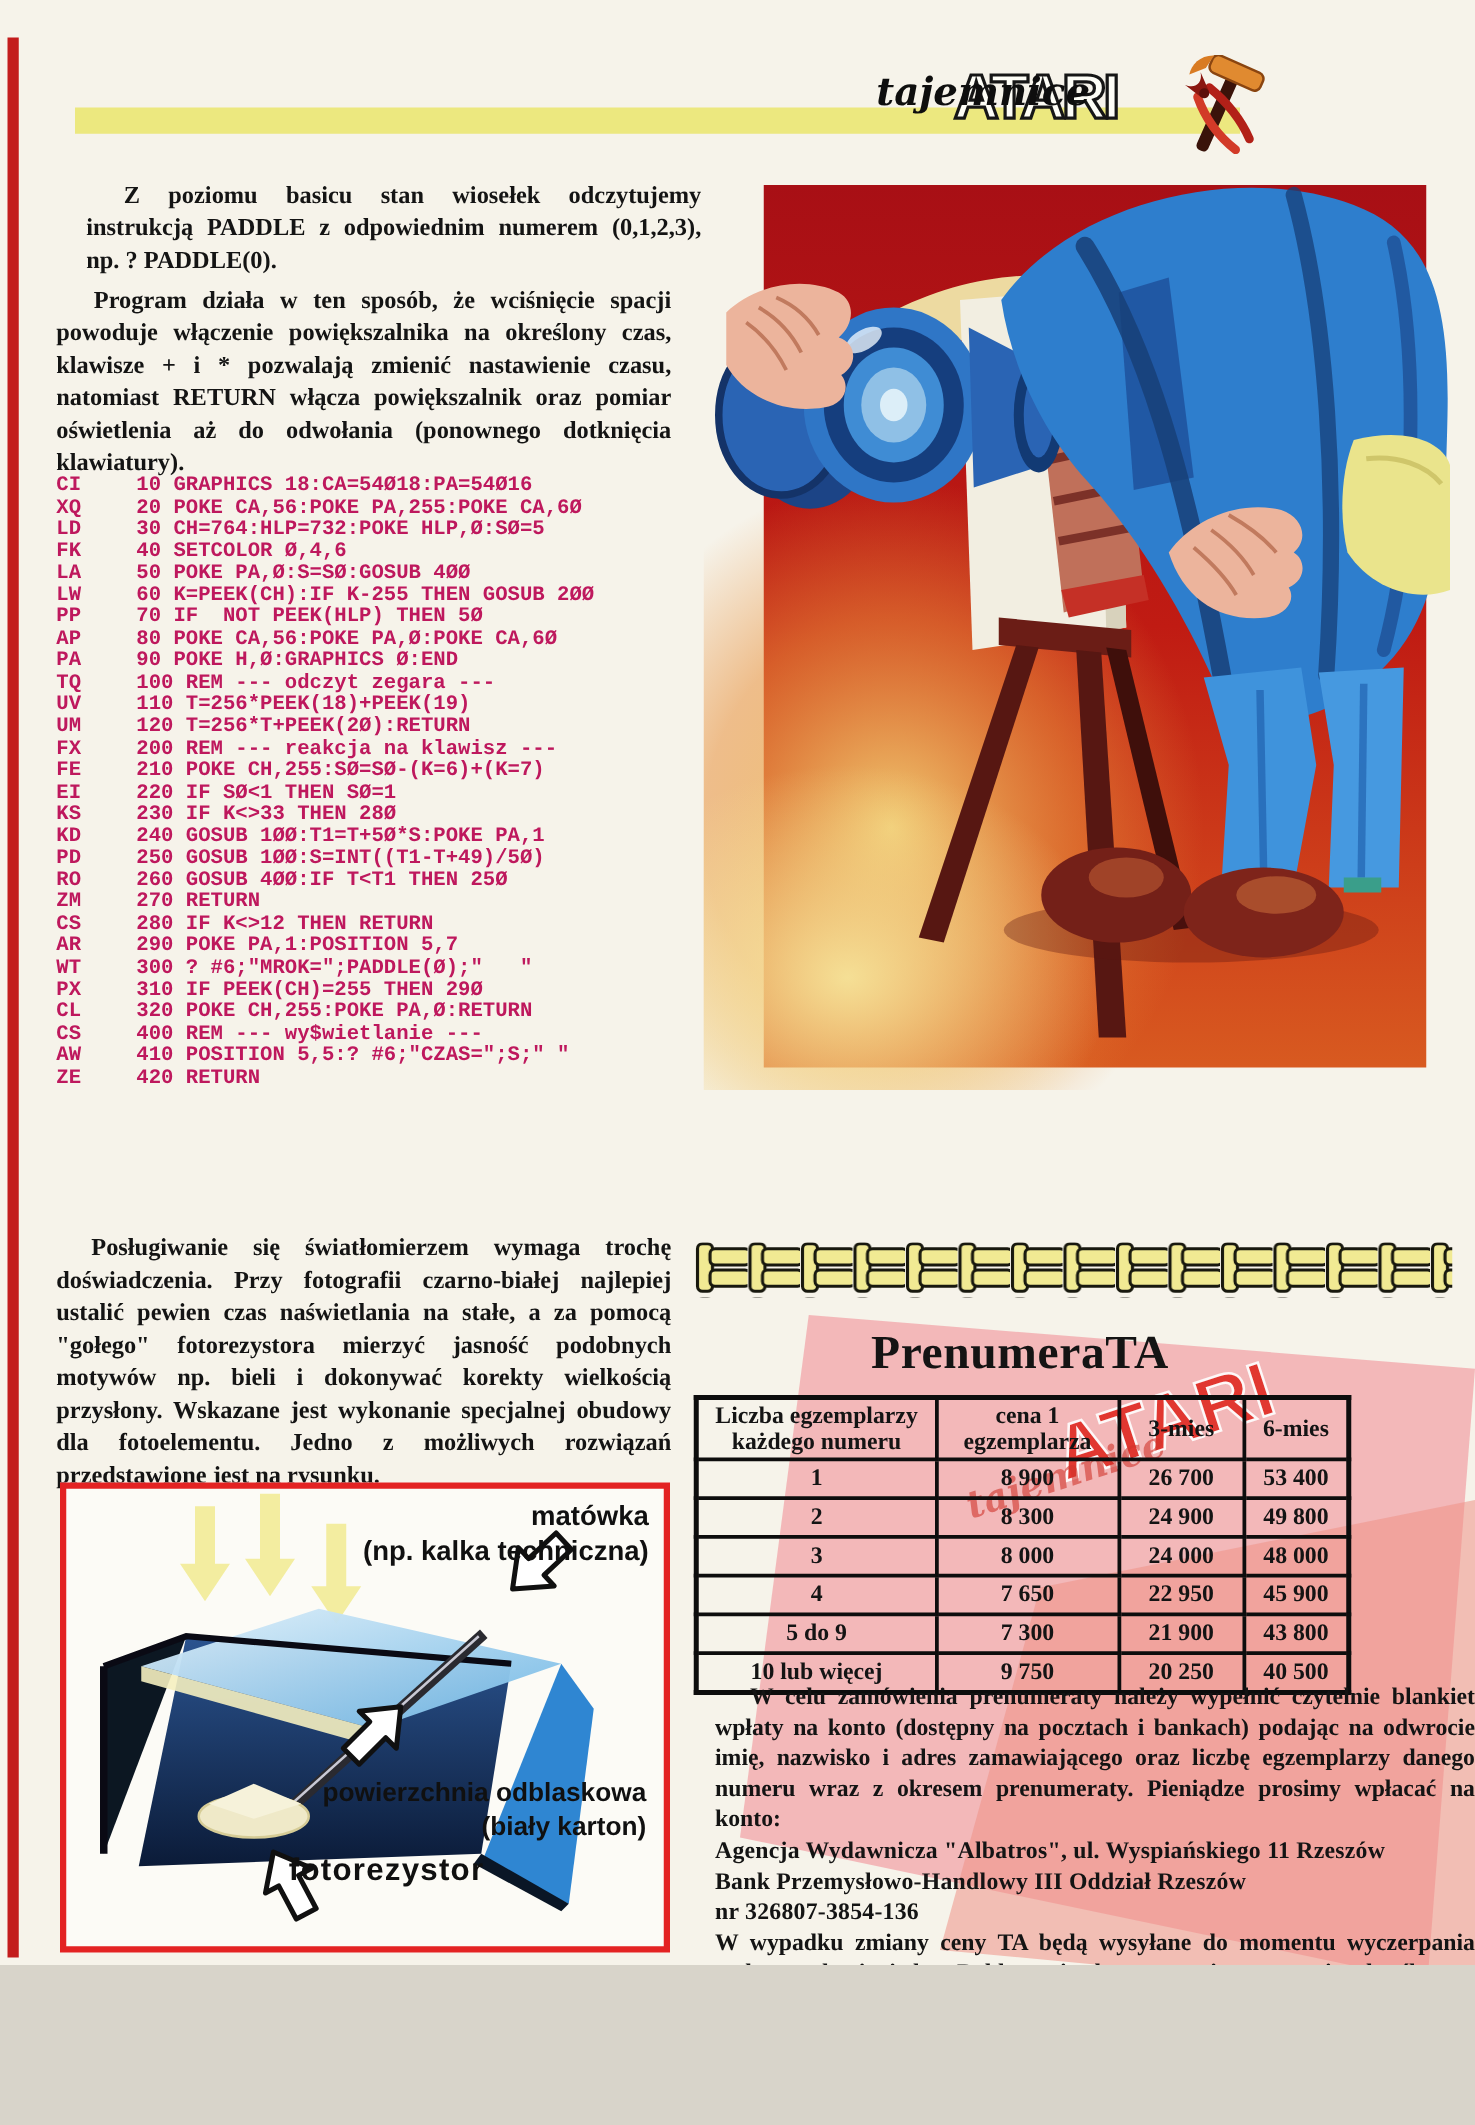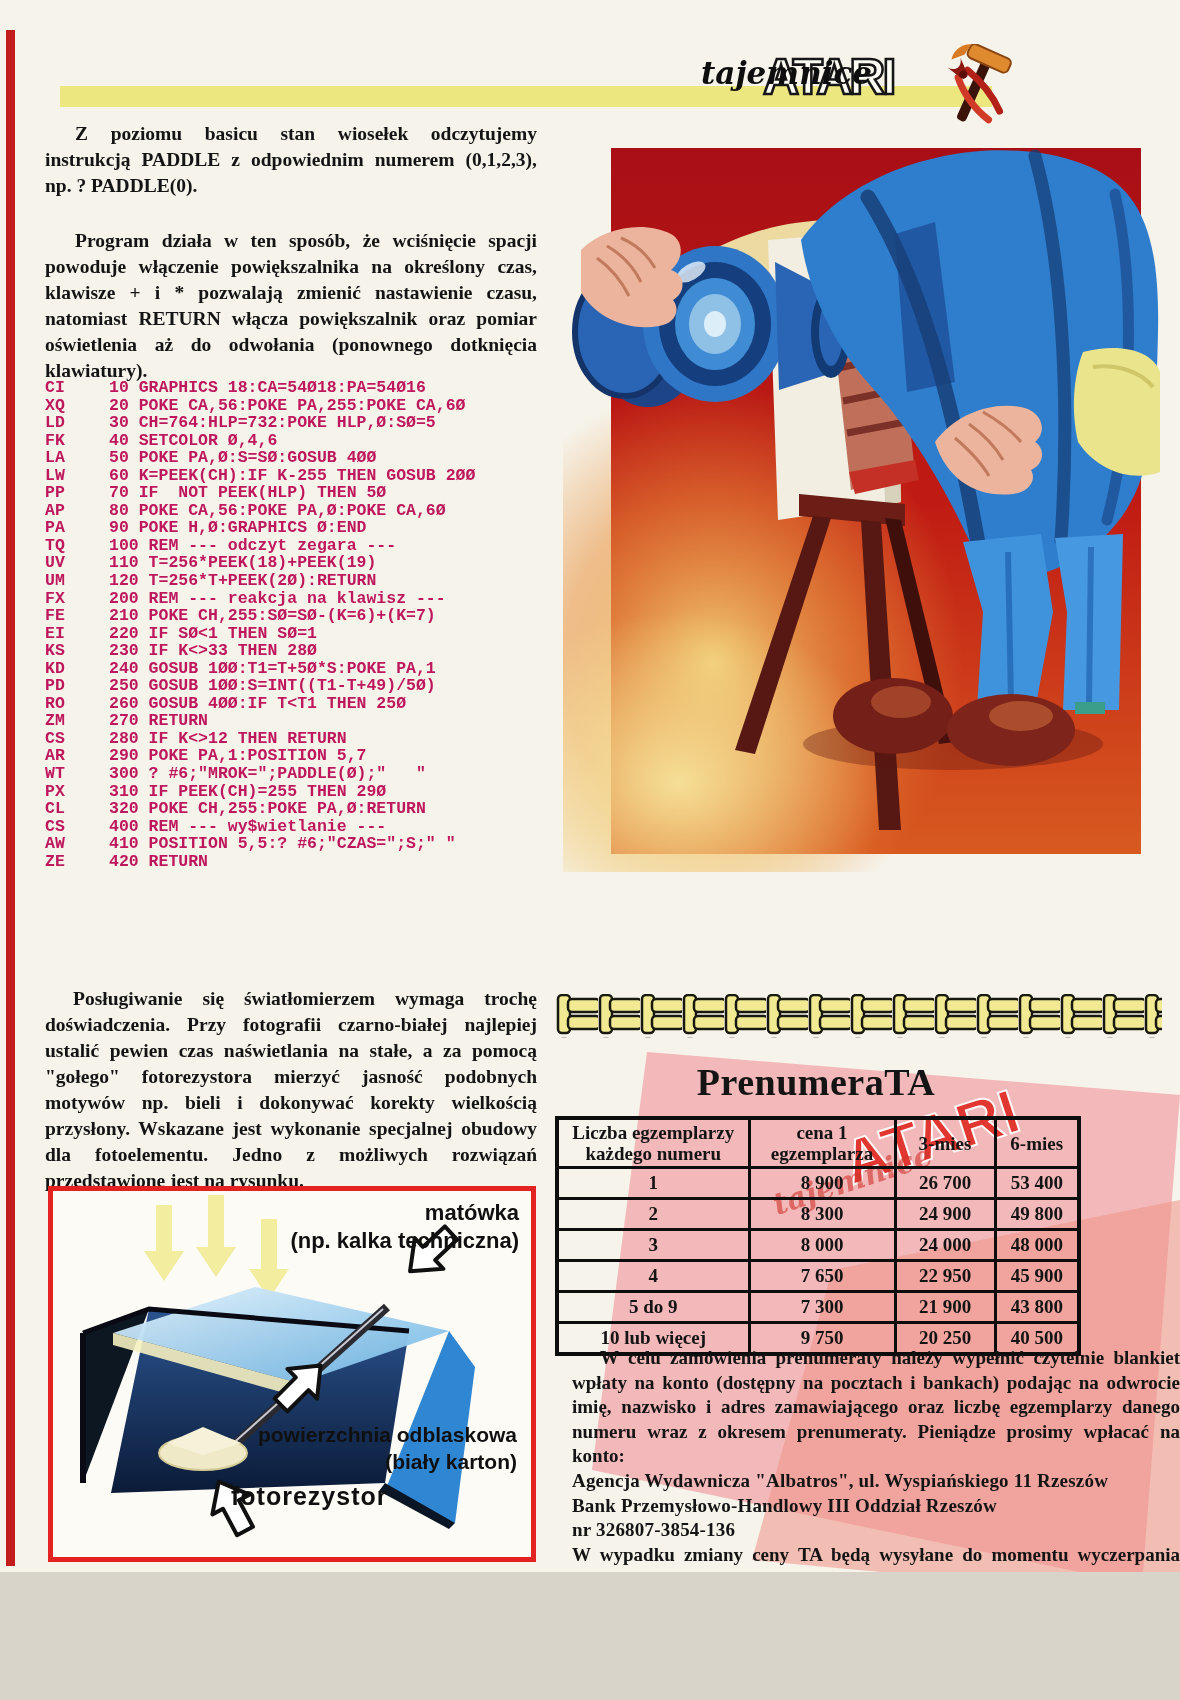--- a/index.html
+++ b/index.html
@@ -4,21 +4,21 @@
 <style>
   html,body{margin:0;padding:0;background:#d8d4ca;}
   .page{position:relative;width:1180px;height:1572px;margin:0 auto;background:#f6f3ea;overflow:hidden;
         font-family:"Liberation Serif",serif;color:#141414;}
   .abs{position:absolute;}
   
   #red-strip{left:6px;top:30px;width:9px;height:1536px;background:#c31c1c;}
   #yellow-bar{left:60px;top:86px;width:932px;height:21px;background:#ece87f;}
   
   .body-text{width:492px;left:45px;font-weight:bold;font-size:19.5px;line-height:26px;text-align:justify;}
-  #para1{top:121px;text-indent:30px;}
+  #para1{top:144px;text-indent:30px;margin-left:24px;}
   #para2{top:228px;text-indent:30px;}
   #para3{top:986px;text-indent:28px;}
   
   #listing{left:45px;top:379px;width:500px;font-family:"Liberation Mono",monospace;
            font-weight:bold;font-size:16.5px;line-height:17.55px;color:#be185d;white-space:pre;}
   .code-line{display:flex;}
   .chk{display:inline-block;width:64px;flex:0 0 64px;}
   
   #diagram{left:48px;top:1186px;width:478px;height:366px;border:5px solid #e32222;background:#fcfbf6;}
   .dg-label{position:absolute;font-family:"Liberation Sans",sans-serif;font-weight:bold;color:#101010;}

